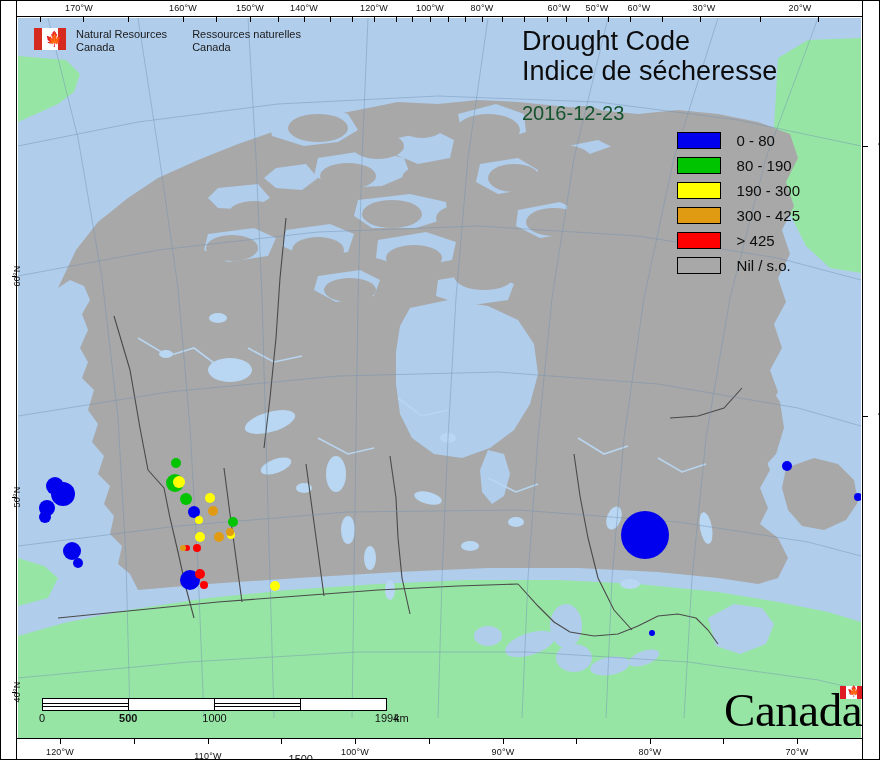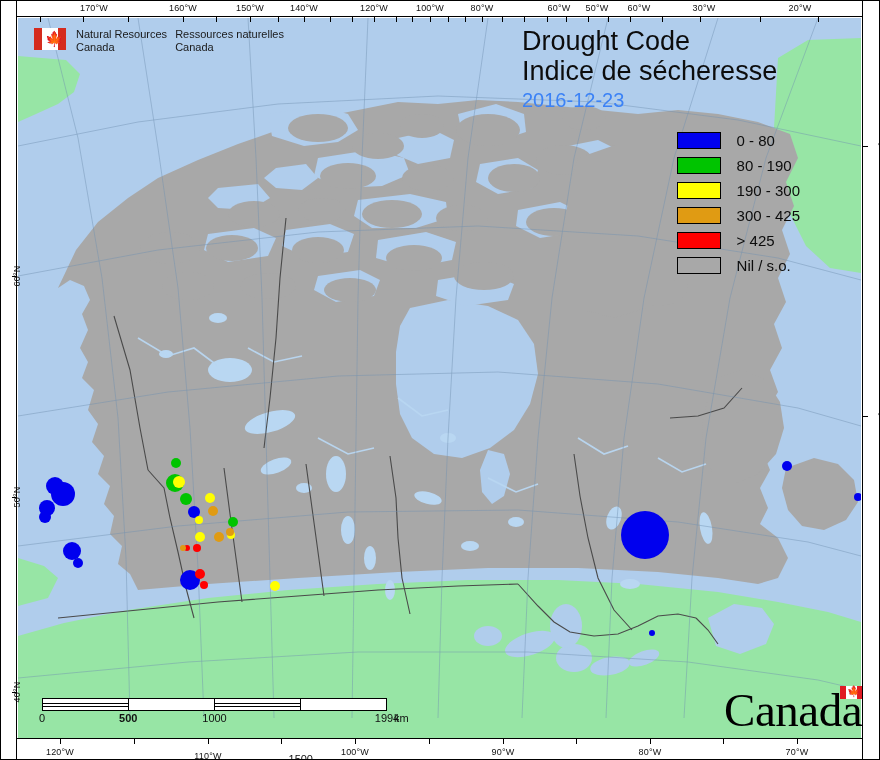--- a/index.html
+++ b/index.html
@@ -25,26 +25,26 @@
 
   
   #nrcan{position:absolute;left:34px;top:28px;display:flex;align-items:flex-start;gap:0px;}
   .flaglogo{width:32px;height:22px;position:relative;margin-right:10px;flex:0 0 auto;}
   .flaglogo .bar{position:absolute;top:0;width:8px;height:22px;background:#d52b1e;}
   .flaglogo .bl{left:0;} .flaglogo .br{right:0;}
   .flaglogo .mid{position:absolute;left:8px;top:0;width:16px;height:22px;background:#ffffff;}
   .flaglogo .leaf{position:absolute;left:11.5px;top:4px;font-size:15px;line-height:14px;color:#d52b1e;}
   .nrtxt{font-size:11px;color:#1a1a1a;line-height:13px;white-space:nowrap;}
   .nrcol{display:inline-block;vertical-align:top;}
-  .nrcol.fr{margin-left:5px;}
+  .nrcol.fr{margin-left:22px;}
 
   #titleblock{position:absolute;right:28px;top:26px;text-align:left;width:330px;}
   #titleblock .t1{font-size:27px;line-height:30px;color:#0c0c0c;}
   #titleblock .t2{font-size:27px;line-height:30px;color:#0c0c0c;}
-  #titleblock .t3{font-size:20px;line-height:26px;color:#3b82f6;margin-top:1px;}
+  #titleblock .t3{font-size:20px;line-height:26px;color:#14532d;margin-top:14px;}
 
   #legend{position:absolute;right:80px;top:128px;}
   .lg-row{display:flex;align-items:center;height:25px;}
   .lg-sw{width:44px;height:17px;border:1px solid #000;box-sizing:border-box;flex:0 0 auto;}
   .lg-lb{font-size:15px;color:#0c0c0c;margin-left:16px;white-space:nowrap;}
 
   #scalebar{position:absolute;left:42px;top:698px;}
   #sb-bar{position:relative;width:345px;height:13px;border:1px solid #000;box-sizing:border-box;background:#fff;display:flex;}
   .sb-seg{flex:1 1 0;position:relative;border-right:1px solid #000;box-sizing:border-box;}
   .sb-seg:last-child{border-right:none;}
@@ -270,21 +270,21 @@
             <circle cx="627" cy="517" r="24" fill="#0000ee"></circle>
             <circle cx="634" cy="615" r="3" fill="#0000ee"></circle>
             <circle cx="769" cy="448" r="5" fill="#0000ee"></circle>
             <circle cx="840" cy="479" r="4" fill="#0000ee"></circle>
           </g>
       </g>
     </svg>
   </div>
 
   <div class="axis-band" id="axis-top">
-      <div class="tick-lbl" style="left: 94px; top: 3px; transform: translateX(-50%);">170°W</div>
+      <div class="tick-lbl" style="left: 79px; top: 3px; transform: translateX(-50%);">170°W</div>
       <div class="tick-lbl" style="left: 183px; top: 3px; transform: translateX(-50%);">160°W</div>
       <div class="tick-lbl" style="left: 250px; top: 3px; transform: translateX(-50%);">150°W</div>
       <div class="tick-lbl" style="left: 304px; top: 3px; transform: translateX(-50%);">140°W</div>
       <div class="tick-lbl" style="left: 374px; top: 3px; transform: translateX(-50%);">120°W</div>
       <div class="tick-lbl" style="left: 430px; top: 3px; transform: translateX(-50%);">100°W</div>
       <div class="tick-lbl" style="left: 482px; top: 3px; transform: translateX(-50%);">80°W</div>
       <div class="tick-lbl" style="left: 559px; top: 3px; transform: translateX(-50%);">60°W</div>
       <div class="tick-lbl" style="left: 597px; top: 3px; transform: translateX(-50%);">50°W</div>
       <div class="tick-lbl" style="left: 639px; top: 3px; transform: translateX(-50%);">60°W</div>
       <div class="tick-lbl" style="left: 704px; top: 3px; transform: translateX(-50%);">30°W</div>

